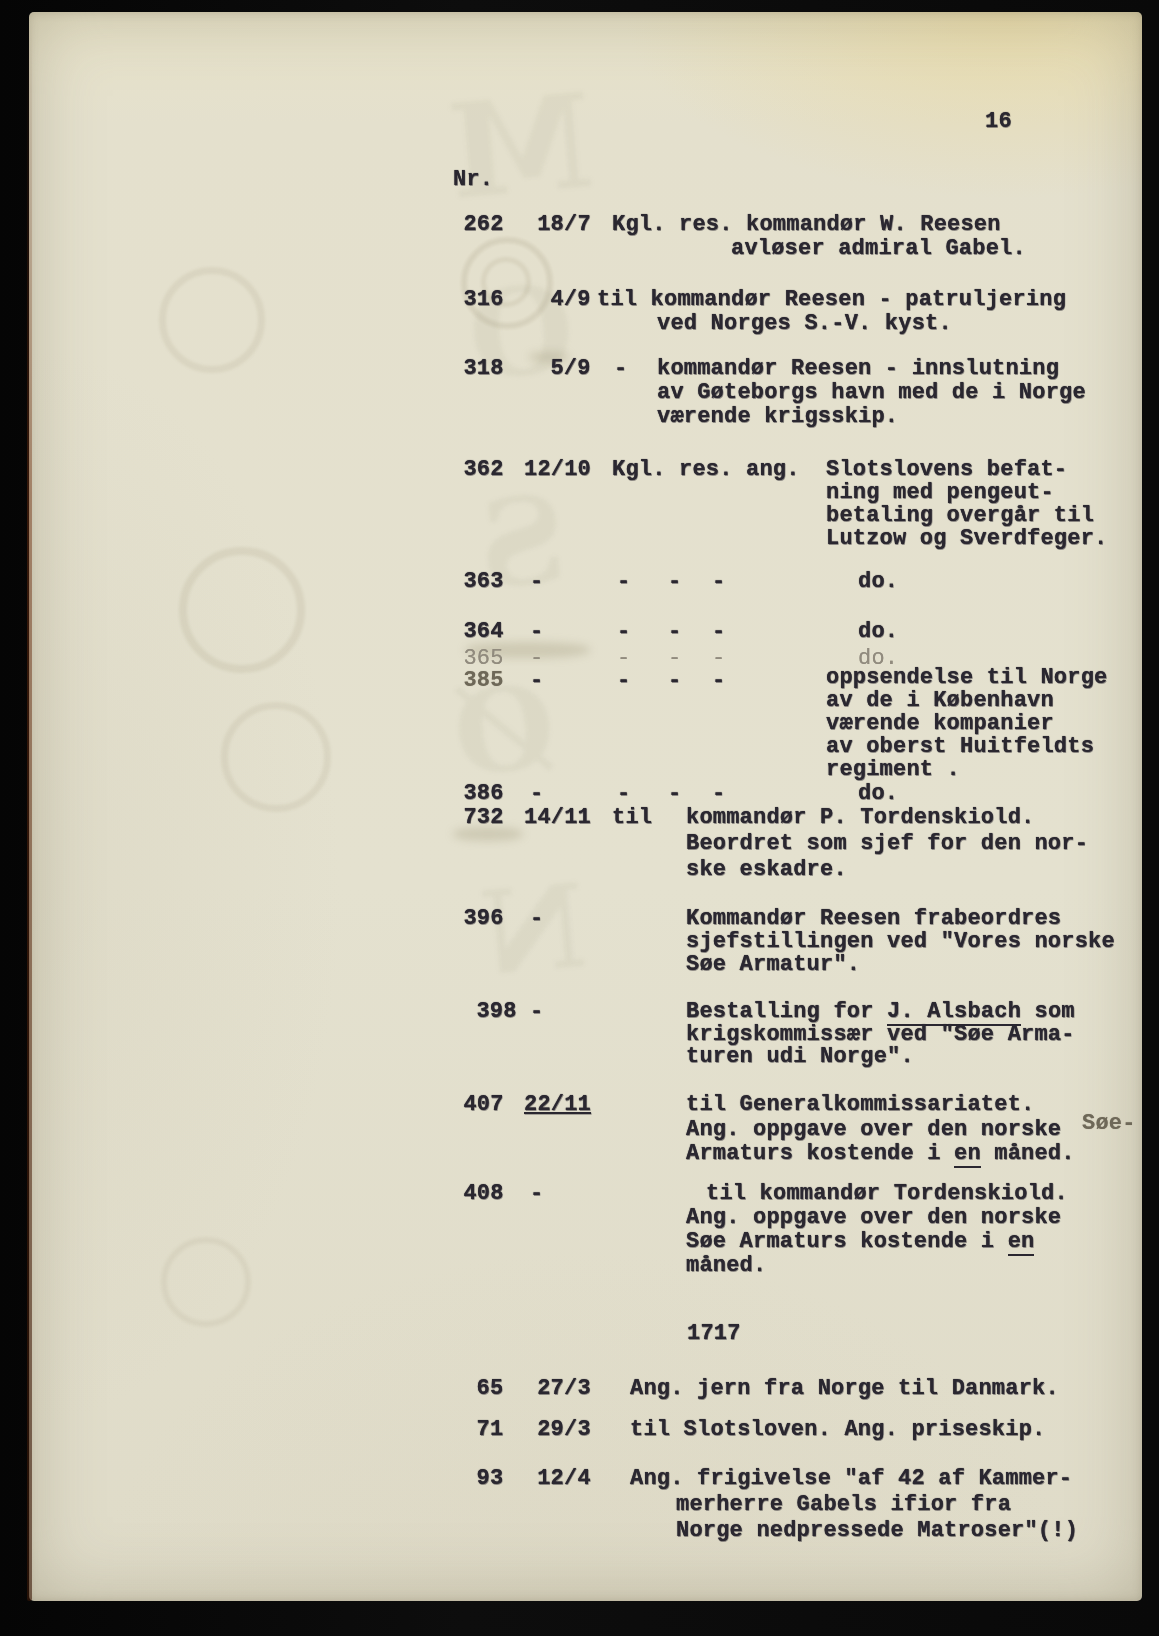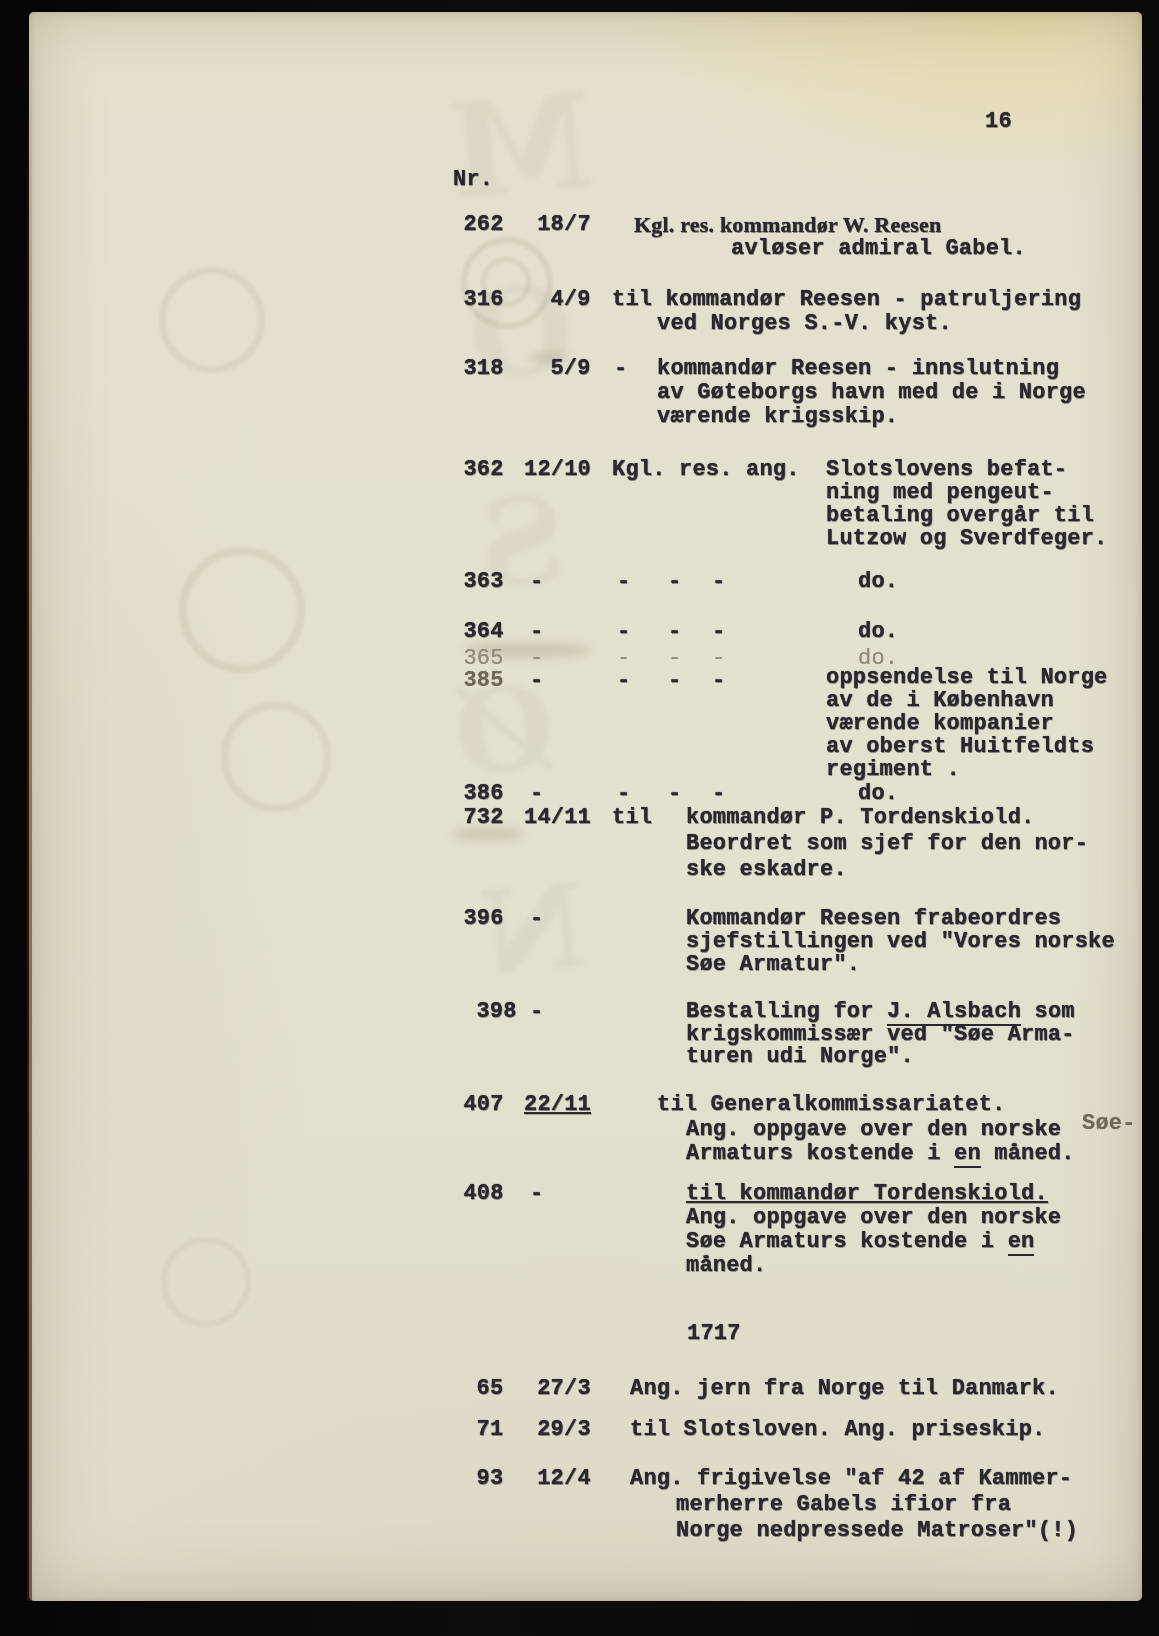--- a/index.html
+++ b/index.html
@@ -70,25 +70,25 @@
       <div class="artifact-ghost" style="left: 450px; top: 470px; font-size: 120px;">S</div>
       <div class="artifact-ghost" style="left: 425px; top: 660px; font-size: 115px;">Ø</div>
       <div class="artifact-ghost" style="left: 452px; top: 860px; font-size: 115px;">N</div>
     </div>
   <div id="text-layer">
     <div class="run" style="left:956px;top:98px;">16</div>
     <div class="run" style="left:424px;top:156px;">Nr.</div>
     <div class="run" style="left:658px;top:1310px;">1717</div>
   <div class="run" style="left: 434.4px; top: 201px;"><span>262</span></div>
       <div class="run" style="left: 508.2px; top: 201px;"><span>18/7</span></div>
-      <div class="run" style="left: 605px; top: 201px; font-family: Liberation Serif, serif;"><span>Kgl. res. kommandør W. Reesen</span></div>
+      <div class="run" style="left: 583px; top: 201px;"><span>Kgl. res. kommandør W. Reesen</span></div>
       <div class="run" style="left: 702px; top: 225px;"><span>avløser admiral Gabel.</span></div>
       <div class="run" style="left: 434.4px; top: 276px;"><span>316</span></div>
       <div class="run" style="left: 521.4px; top: 276px;"><span>4/9</span></div>
-      <div class="run" style="left: 583px; top: 276px;"><span>til kommandør Reesen - patruljering</span></div>
+      <div class="run" style="left: 568px; top: 276px;"><span>til kommandør Reesen - patruljering</span></div>
       <div class="run" style="left: 628px; top: 300px;"><span>ved Norges S.-V. kyst.</span></div>
       <div class="run" style="left: 434.4px; top: 345px;"><span>318</span></div>
       <div class="run" style="left: 521.4px; top: 345px;"><span>5/9</span></div>
       <div class="run" style="left: 585px; top: 345px;"><span>-</span></div>
       <div class="run" style="left: 628px; top: 345px;"><span>kommandør Reesen - innslutning</span></div>
       <div class="run" style="left: 628px; top: 369px;"><span>av Gøteborgs havn med de i Norge</span></div>
       <div class="run" style="left: 628px; top: 393px;"><span>værende krigsskip.</span></div>
       <div class="run" style="left: 434.4px; top: 446px;"><span>362</span></div>
       <div class="run" style="left: 495px; top: 446px;"><span>12/10</span></div>
       <div class="run" style="left: 583px; top: 446px;"><span>Kgl. res. ang.</span></div>
@@ -141,27 +141,27 @@
       <div class="run" style="left: 657px; top: 895px;"><span>Kommandør Reesen frabeordres</span></div>
       <div class="run" style="left: 657px; top: 918px;"><span>sjefstillingen ved "Vores norske</span></div>
       <div class="run" style="left: 657px; top: 941px;"><span>Søe Armatur".</span></div>
       <div class="run" style="left: 434.4px; top: 988px; margin-left: 13px;"><span>398</span></div>
       <div class="run" style="left: 501px; top: 988px;"><span>-</span></div>
       <div class="run" style="left: 657px; top: 988px;"><span>Bestalling for </span><span class="u">J. Alsbach</span><span> som</span></div>
       <div class="run" style="left: 657px; top: 1011px;"><span>krigskommissær ved "Søe Arma-</span></div>
       <div class="run" style="left: 657px; top: 1033px;"><span>turen udi Norge".</span></div>
       <div class="run" style="left: 434.4px; top: 1081px;"><span>407</span></div>
       <div class="run" style="left: 495px; top: 1081px; text-decoration: underline;"><span>22/11</span></div>
-      <div class="run" style="left: 628px; top: 1081px;"><span>til Generalkommissariatet.</span></div>
+      <div class="run" style="left: 657px; top: 1081px;"><span>til Generalkommissariatet.</span></div>
       <div class="run" style="left: 657px; top: 1106px;"><span>Ang. oppgave over den norske</span></div>
       <div class="run tone-semi" style="left: 1053px; top: 1100px;"><span>Søe-</span></div>
       <div class="run" style="left: 657px; top: 1130px;"><span>Armaturs kostende i </span><span class="u">en</span><span> måned.</span></div>
       <div class="run" style="left: 434.4px; top: 1170px;"><span>408</span></div>
       <div class="run" style="left: 501px; top: 1170px;"><span>-</span></div>
-      <div class="run" style="left: 657px; top: 1170px; text-decoration: underline;"><span>til kommandør Tordenskiold.</span></div>
+      <div class="run" style="left: 677px; top: 1170px;"><span>til kommandør Tordenskiold.</span></div>
       <div class="run" style="left: 657px; top: 1194px;"><span>Ang. oppgave over den norske</span></div>
       <div class="run" style="left: 657px; top: 1218px;"><span>Søe Armaturs kostende i </span><span class="u">en</span></div>
       <div class="run" style="left: 657px; top: 1242px;"><span>måned.</span></div>
       <div class="run" style="left: 447.6px; top: 1365px;"><span>65</span></div>
       <div class="run" style="left: 508.2px; top: 1365px;"><span>27/3</span></div>
       <div class="run" style="left: 601px; top: 1365px;"><span>Ang. jern fra Norge til Danmark.</span></div>
       <div class="run" style="left: 447.6px; top: 1406px;"><span>71</span></div>
       <div class="run" style="left: 508.2px; top: 1406px;"><span>29/3</span></div>
       <div class="run" style="left: 601px; top: 1406px;"><span>til Slotsloven. Ang. priseskip.</span></div>
       <div class="run" style="left: 447.6px; top: 1455px;"><span>93</span></div>

